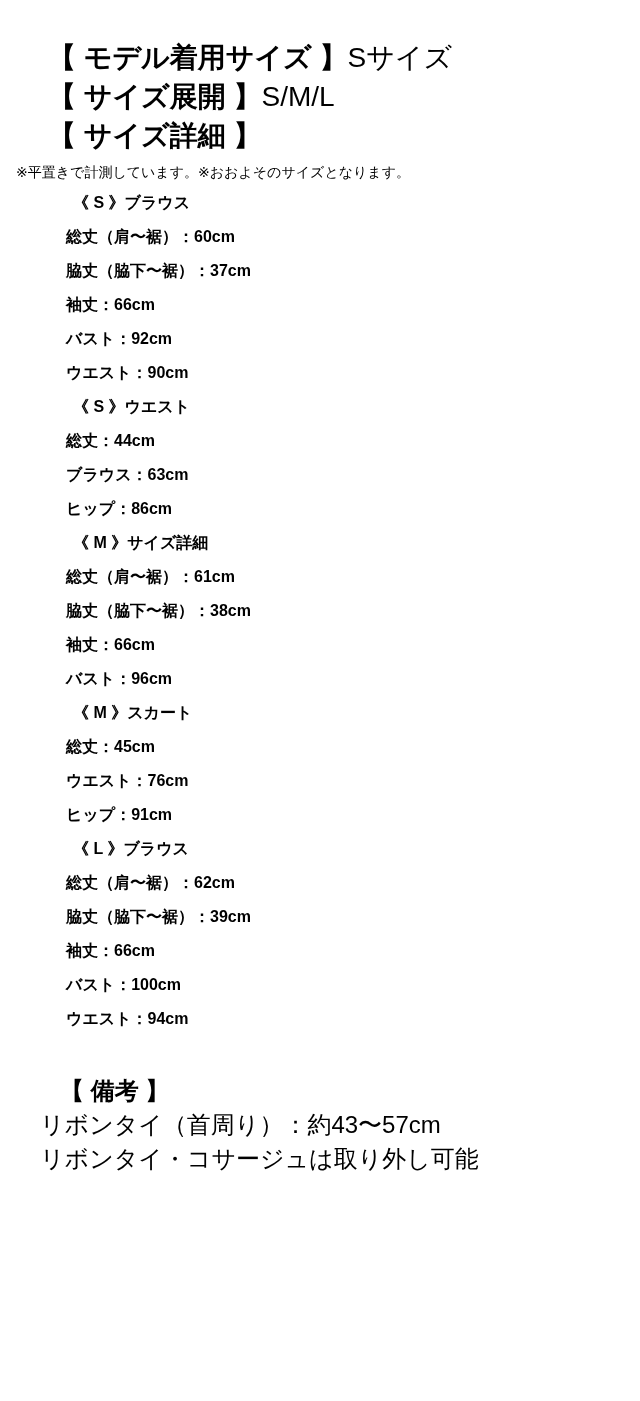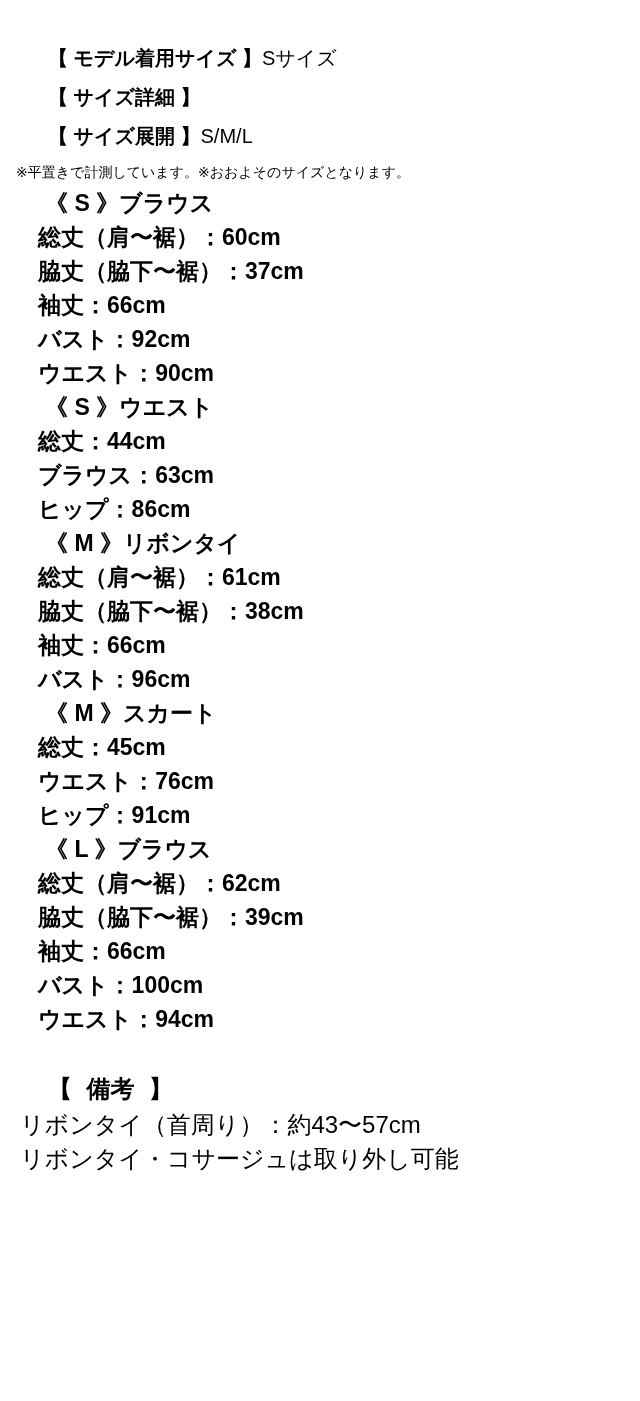--- a/index.html
+++ b/index.html
@@ -12,77 +12,77 @@
     height: 1401px;
     overflow: hidden;
     font-family: "Liberation Sans", "DejaVu Sans", sans-serif;
     color: #000000;
     -webkit-font-smoothing: antialiased;
   }
   .content {
     padding-top: 43px;
   }
   .top-line {
-    font-size: 20px;
+    font-size: 28px;
     line-height: 30px;
     margin: 0 0 9px 48px;
     white-space: nowrap;
   }
   .b { font-weight: bold; }
   .note {
     font-size: 14px;
     line-height: 24px;
     margin: 2px 0 2px 16px;
     white-space: nowrap;
   }
   .size-list {
-    font-size: 23px;
+    font-size: 16px;
     line-height: 34px;
+    margin-left: 28px;
   }
   .size-heading {
     font-weight: bold;
     margin-left: 45px;
     white-space: nowrap;
   }
   .size-row {
     margin-left: 38px;
     white-space: nowrap;
     font-weight: bold;
   }
   .remarks {
     margin-top: 38px;
     font-size: 24px;
     line-height: 34px;
   }
   .remarks-heading {
     font-weight: bold;
-    margin-left: 48px;
+    margin-left: 60px;
     white-space: nowrap;
-    font-family: Liberation Mono, monospace;
   }
   .remarks-row {
-    margin-left: 20px;
+    margin-left: 40px;
     white-space: nowrap;
   }
 </style>
 </head>
 <body>
 
 <div class="content">
 
   <div class="top-line">
     <span class="b">【 モデル着用サイズ 】</span><span>Sサイズ</span>
   </div>
 
   <div class="top-line">
-    <span class="b">【 サイズ詳細 】</span>
+    <span class="b">【 サイズ展開 】</span><span>S/M/L</span>
   </div>
 
   <div class="top-line">
-    <span class="b">【 サイズ展開 】</span><span>S/M/L</span>
+    <span class="b">【 サイズ詳細 】</span>
   </div>
 
   <div class="note">※平置きで計測しています。※おおよそのサイズとなります。</div>
 
   <div class="size-list">
 
     <div>
       <div class="size-heading">《 S 》ブラウス</div>
       <div class="size-row">総丈（肩〜裾）：60cm</div>
       <div class="size-row">脇丈（脇下〜裾）：37cm</div>
@@ -92,21 +92,21 @@
     </div>
 
     <div>
       <div class="size-heading">《 S 》ウエスト</div>
       <div class="size-row">総丈：44cm</div>
       <div class="size-row">ブラウス：63cm</div>
       <div class="size-row">ヒップ：86cm</div>
     </div>
 
     <div>
-      <div class="size-heading">《 M 》リボンタイ</div>
+      <div class="size-heading">《 M 》サイズ詳細</div>
       <div class="size-row">総丈（肩〜裾）：61cm</div>
       <div class="size-row">脇丈（脇下〜裾）：38cm</div>
       <div class="size-row">袖丈：66cm</div>
       <div class="size-row">バスト：96cm</div>
     </div>
 
     <div>
       <div class="size-heading">《 M 》スカート</div>
       <div class="size-row">総丈：45cm</div>
       <div class="size-row">ウエスト：76cm</div>

